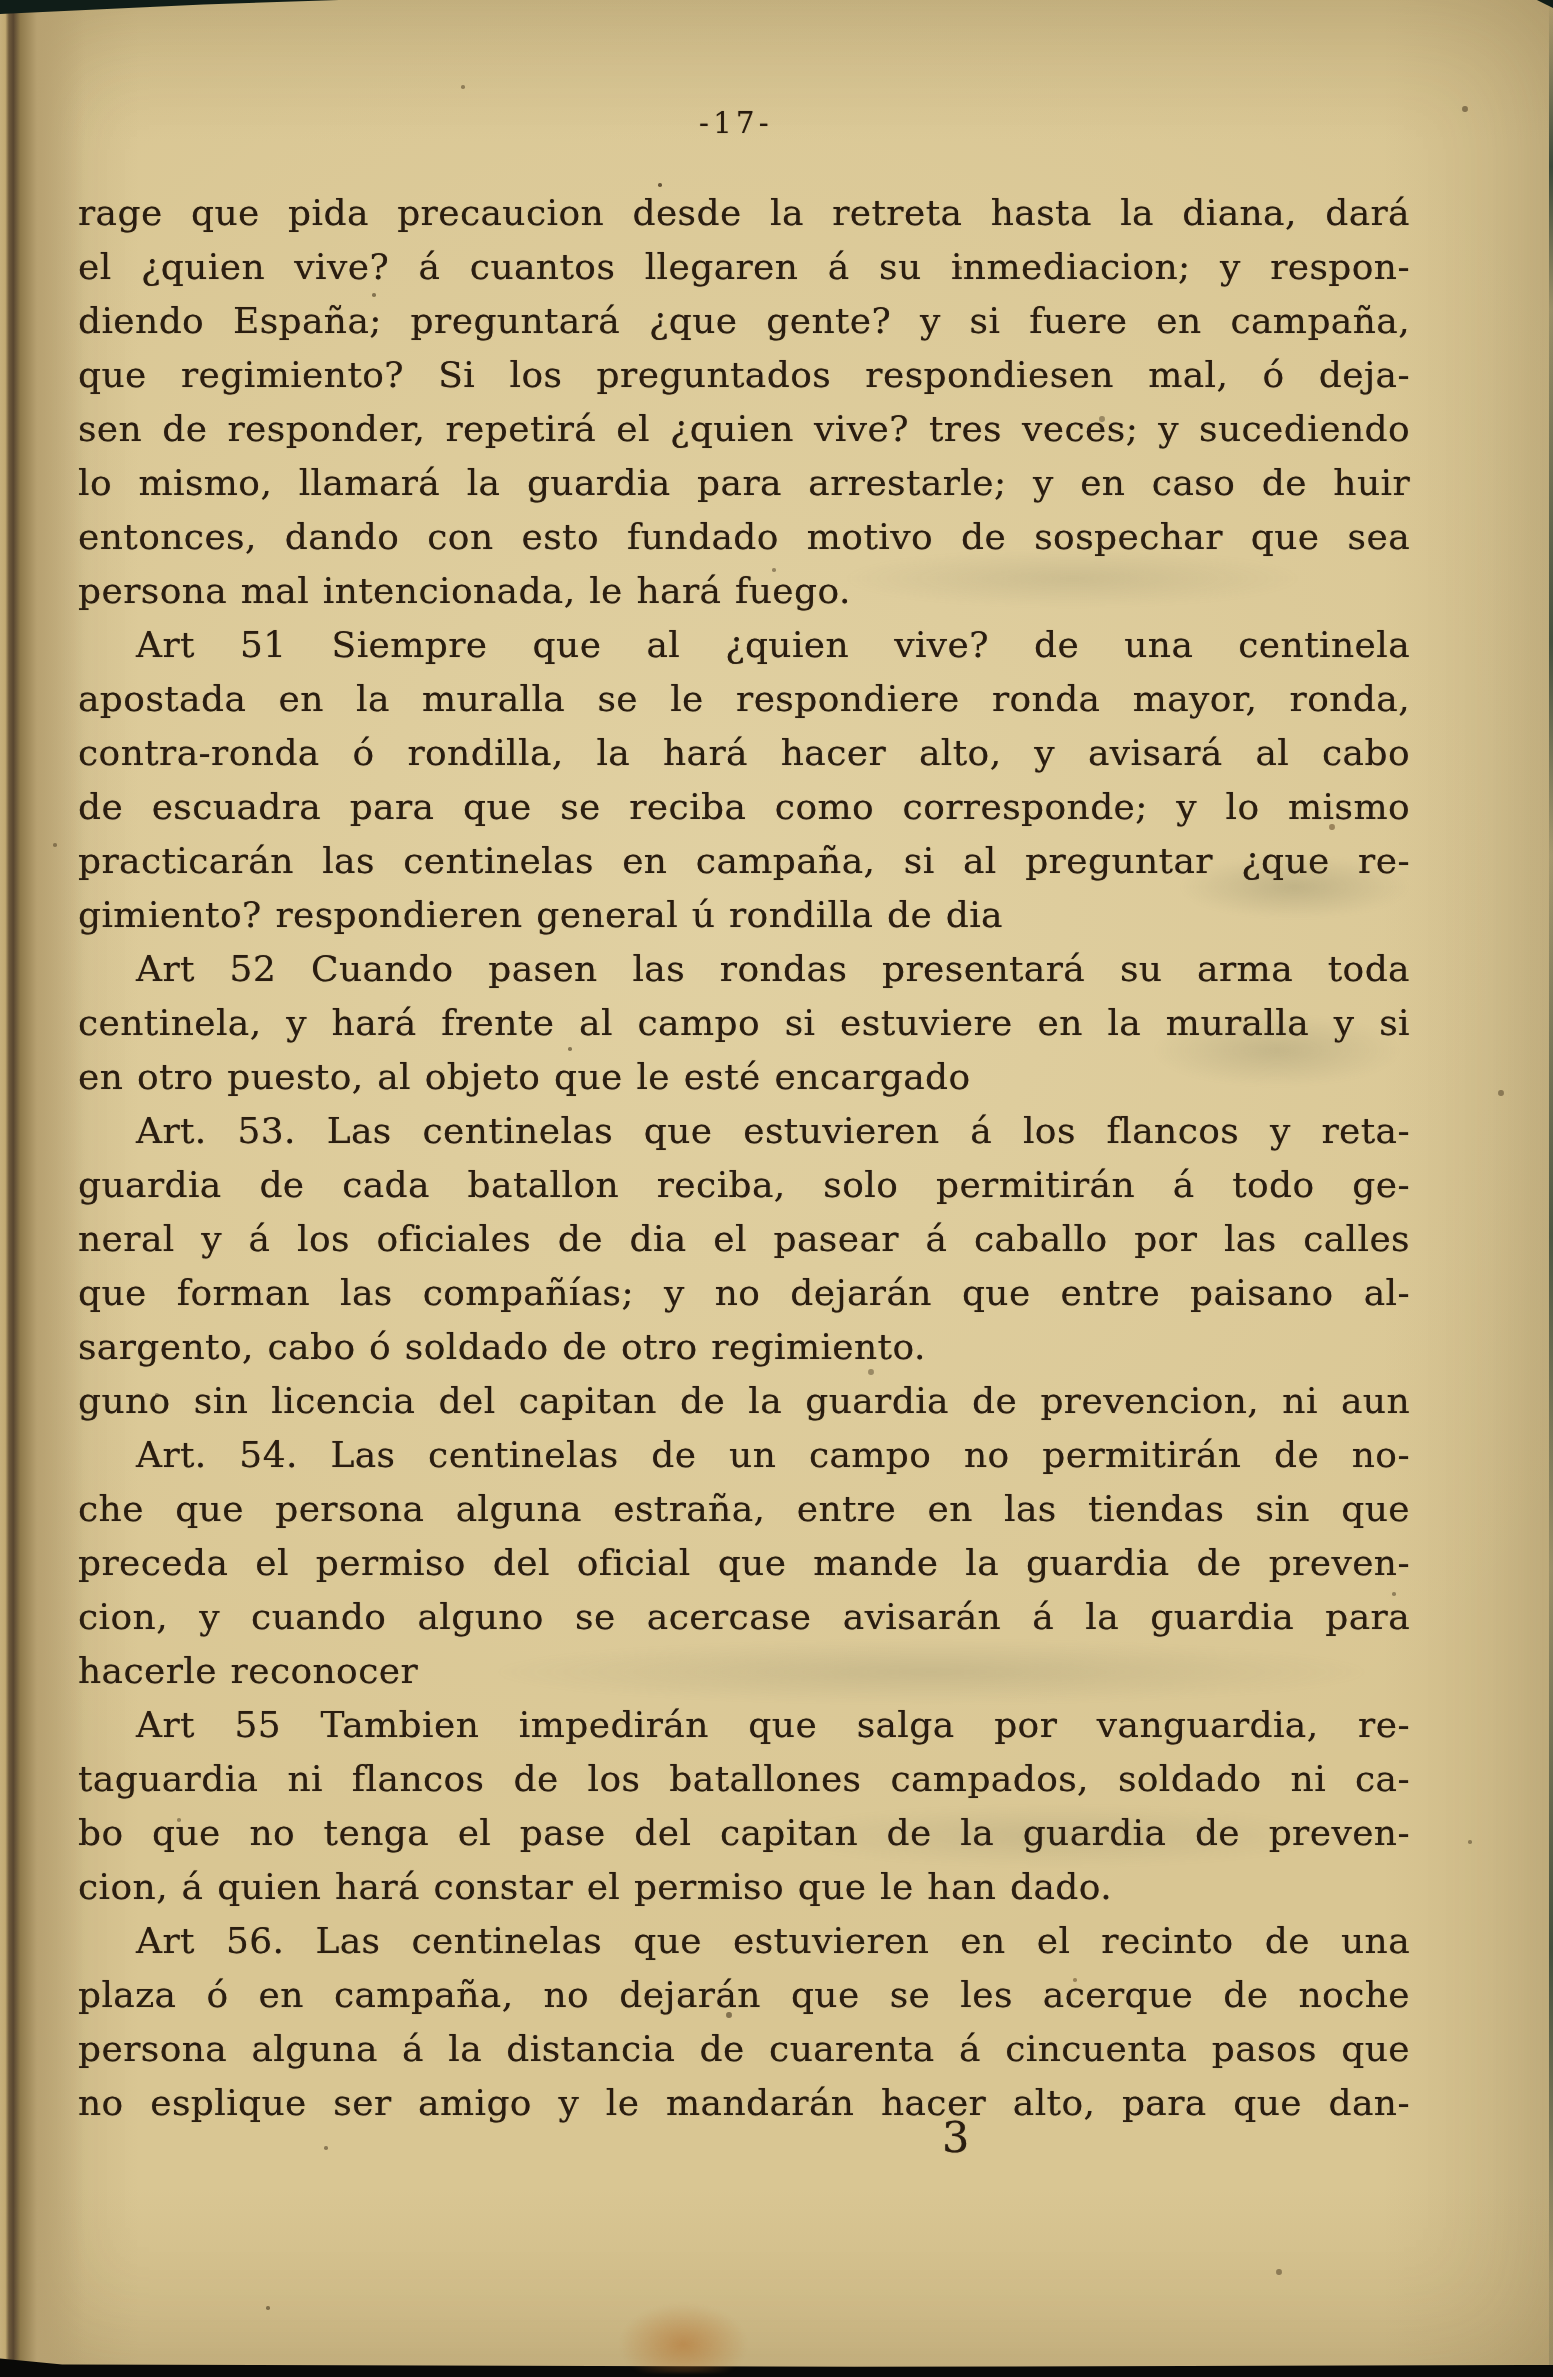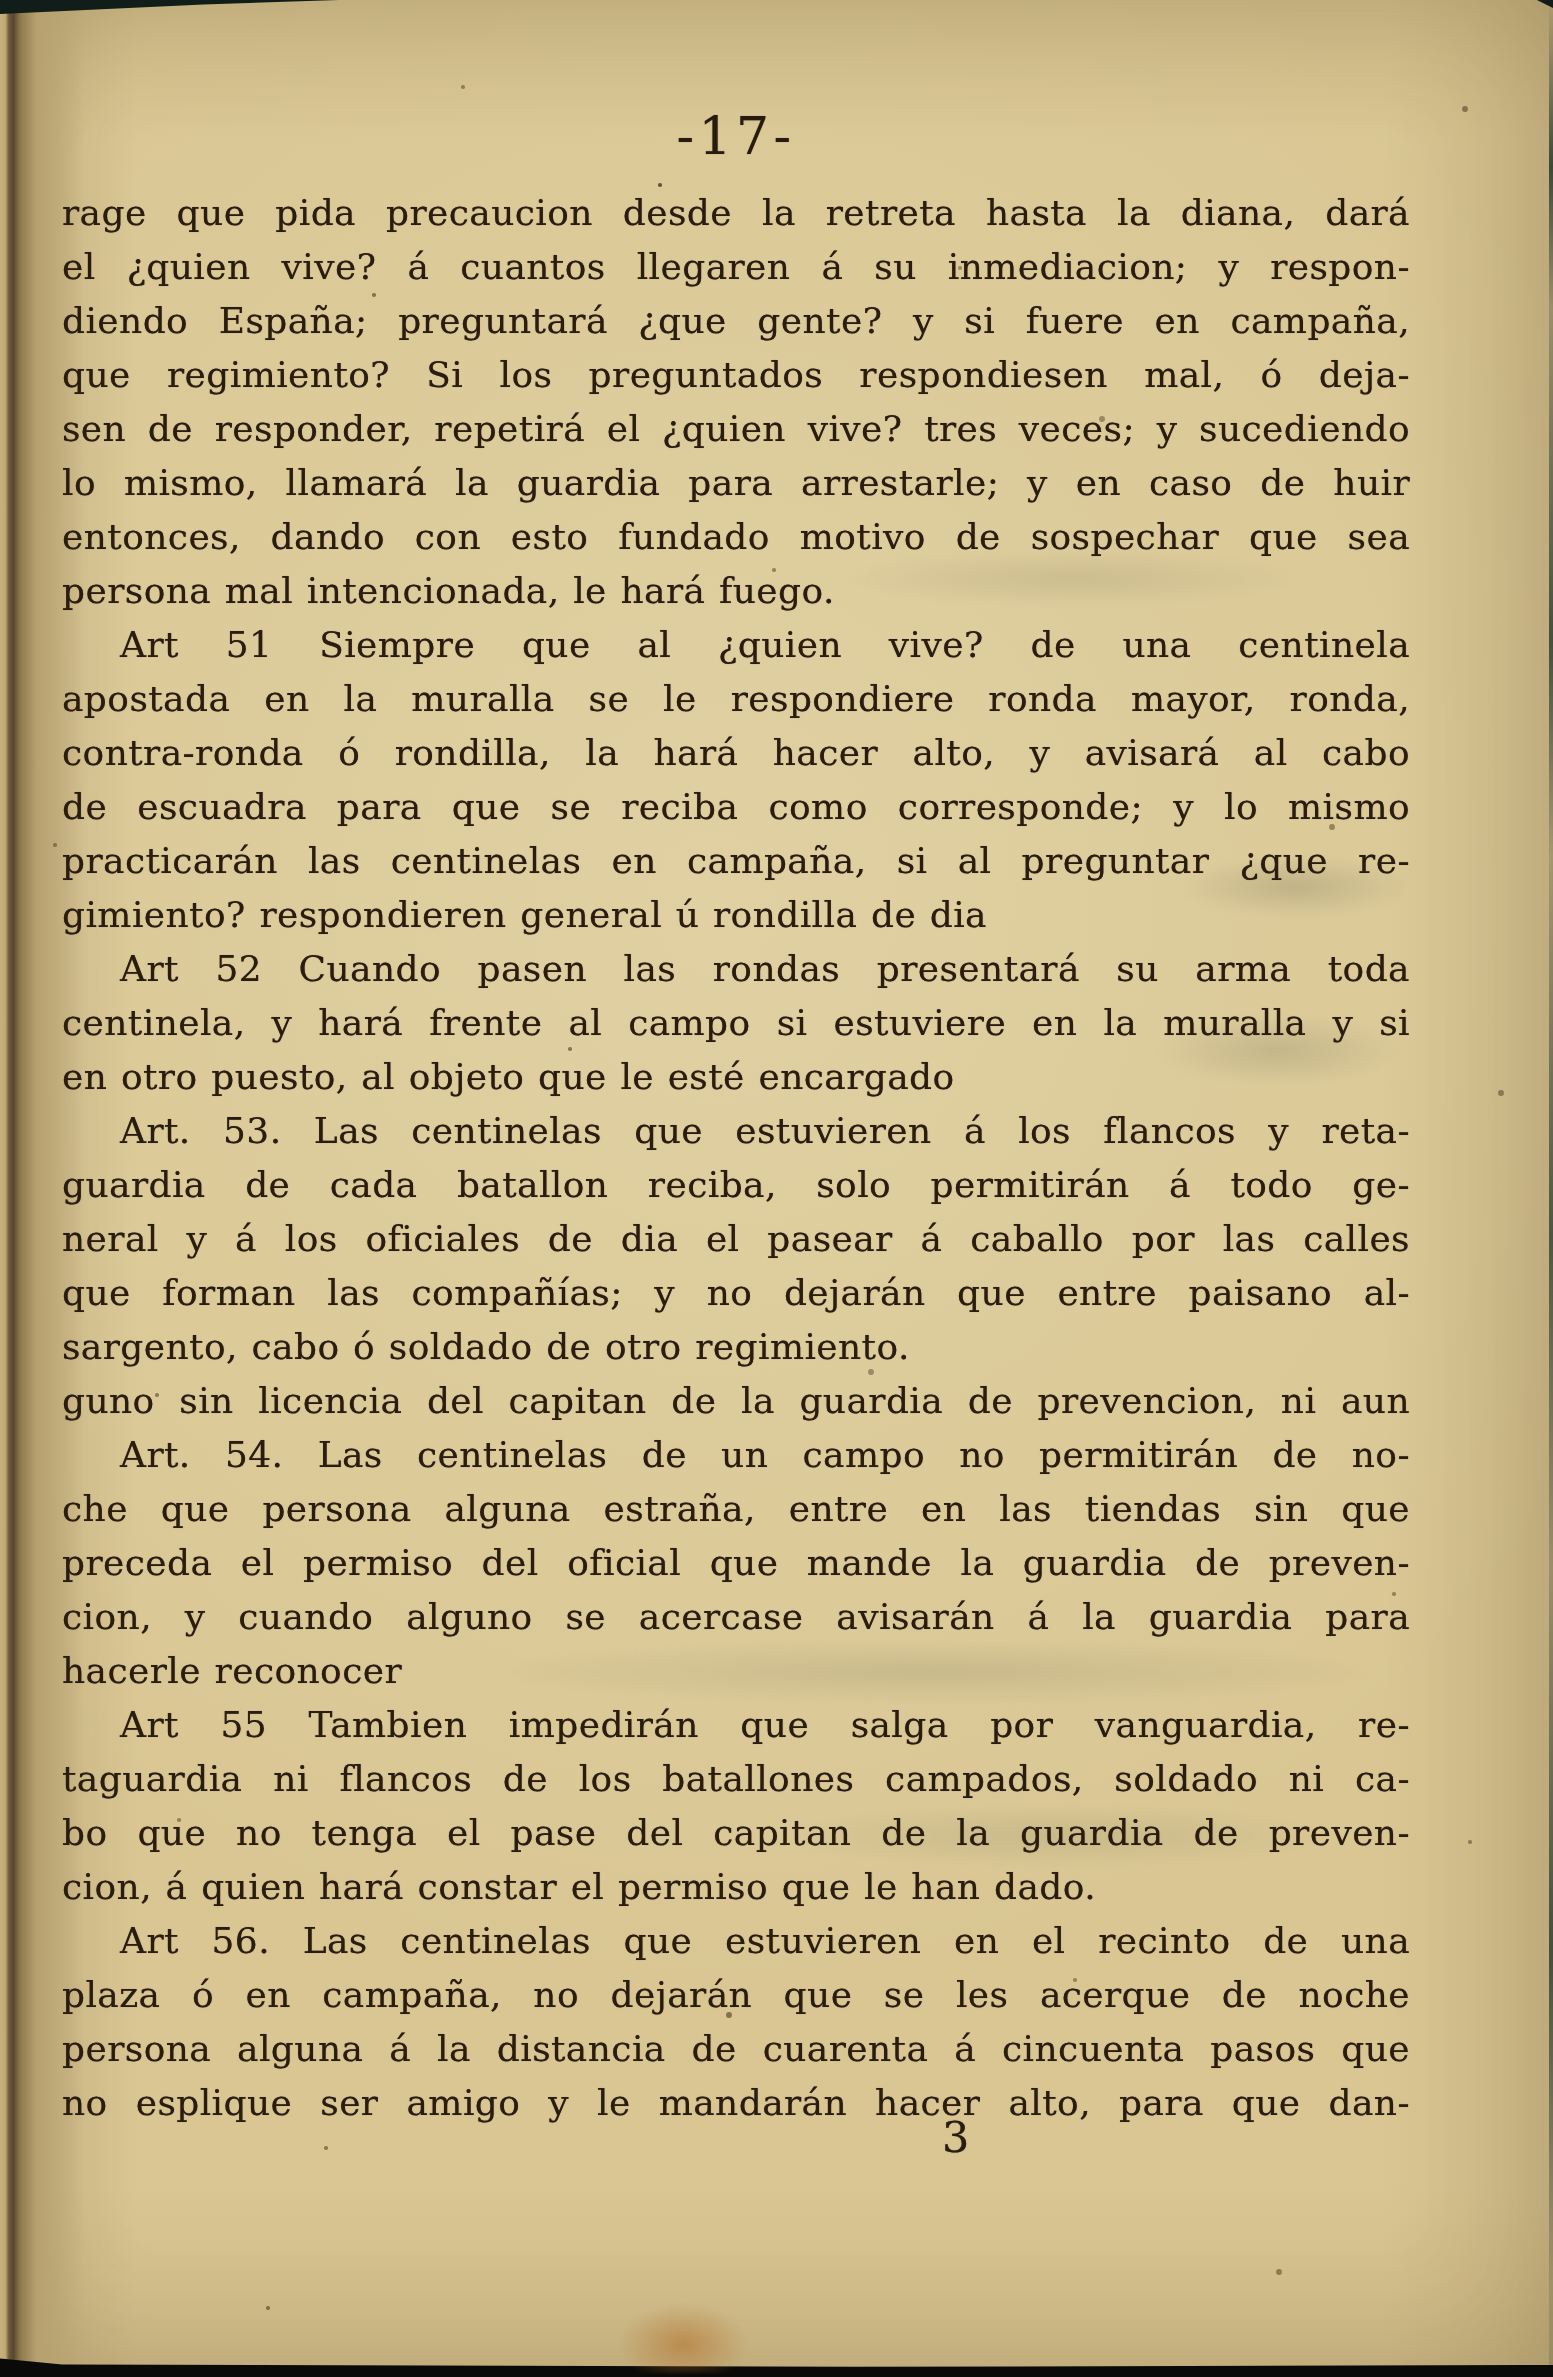--- a/index.html
+++ b/index.html
@@ -80,32 +80,32 @@
       415px 1795px 0 0 rgba(90,62,30,0.5),    619px 2087px 0 0.9px rgba(74,58,34,0.5),
       -392px 2123px 0 0 rgba(74,58,34,0.6),   114px 385px 0 0 rgba(74,58,34,0.5),
       442px 234px 0 0.9px rgba(74,58,34,0.45),  -605px 660px 0 0 rgba(74,58,34,0.5),
       734px 1409px 0 0 rgba(74,58,34,0.5),    211px 1187px 0 0.9px rgba(74,58,34,0.45),
       -481px 1635px 0 0 rgba(74,58,34,0.5),   810px 1657px 0 0 rgba(74,58,34,0.5),
       -197px -98px 0 0 rgba(74,58,34,0.5),   300px 83px 0 0 rgba(74,58,34,0.45);
   }
   .page-number {
     position: absolute; left: 62px; top: 106px; width: 1348px;
     text-align: center;
-    font-size: 52px; letter-spacing: 4.4px;
+    font-size: 29px; letter-spacing: 4.4px;
     color: #281b0e;
     text-shadow: 0 0 0.9px rgba(40,27,14,0.6);
   }
   .text-block {
     position: absolute; left: 62px; top: 186px; width: 1348px;
     font-size: 36px; line-height: 54px;
     letter-spacing: 0.4px; word-spacing: 1.8px;
     color: #2a1d10;
     text-shadow: 0 0 0.7px rgba(42,29,16,0.65);
   }
-  .line { text-align: justify; text-align-last: justify; }
+  .line { text-align: justify; text-align-last: justify; margin-left: 16px; }
   .line.last { text-align-last: left; }
   .line.indent { text-indent: 58px; }
   .signature {
     position: absolute; left: 942px; top: 2112px;
     font-size: 43px; color: #2a1d10;
     text-shadow: 0 0 0.9px rgba(42,29,16,0.6);
   }
 </style>
 </head>
 <body>

